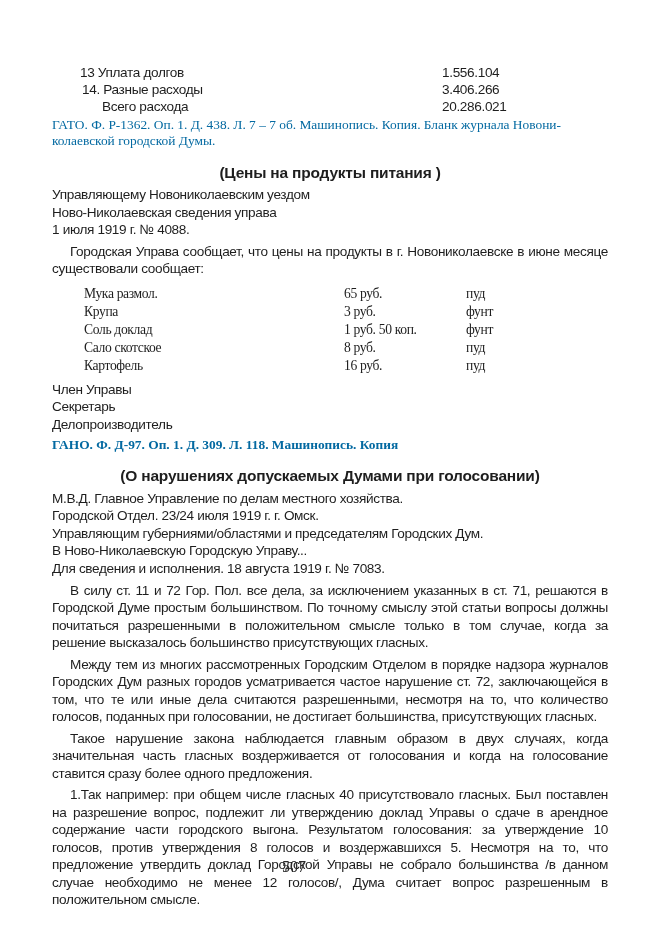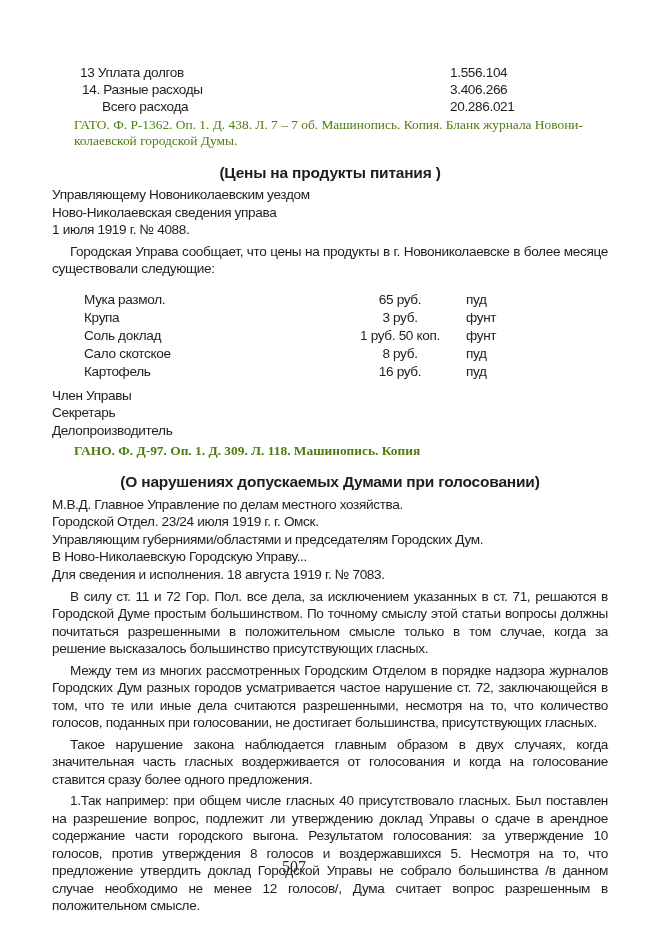--- a/index.html
+++ b/index.html
@@ -1,33 +1,33 @@
 <!DOCTYPE html>
 <html><head>
   <meta charset="utf-8">
   <style>
     html, body { margin: 0; padding: 0; background: #ffffff; }
     body { width: 656px; height: 931px; position: relative; overflow: hidden; color: #1e1e1e; }
     .page { position: absolute; left: 52px; top: 64px; width: 556px; }
     .sans { font-family: "Liberation Sans", sans-serif; font-size: 13.6px; letter-spacing: -0.35px; }
-    .serif { font-family: "Liberation Serif", serif; font-size: 13.4px; color: #4d7c0f; margin-left: 22px; }
+    .serif { font-family: "Liberation Serif", serif; font-size: 13.4px; color: #0369a1; }
     .row { display: flex; height: 17px; line-height: 17px; white-space: nowrap; }
     .exp-label { width: 390px; }
     .exp-label.i1 { padding-left: 28px; width: 362px; }
     .exp-label.i2 { padding-left: 30px; width: 360px; }
     .exp-label.i3 { padding-left: 50px; width: 340px; }
-    .exp-value { width: 56px; text-align: right; margin-left: 8px; }
+    .exp-value { width: 56px; text-align: right; }
     .cite { line-height: 16px; margin-top: 2px; }
     .heading { font-family: "Liberation Sans", sans-serif; font-weight: bold; font-size: 15.5px; letter-spacing: -0.2px; margin-top: 12px; height: 20px; line-height: 20px; text-align: center; }
     .line { line-height: 17.6px; white-space: nowrap; }
     .para { line-height: 17.5px; text-align: justify; text-indent: 18px; margin: 0; }
     .para-gap { margin-top: 4px; }
     .price-row { display: flex; height: 18px; line-height: 18px; white-space: nowrap; }
     .price-name { width: 260px; padding-left: 32px; }
-    .price-amount { width: 112px; text-align: center; }
+    .price-amount { width: 112px; text-align: left; }
     .price-unit { width: 60px; padding-left: 10px; }
     .page-number { position: absolute; left: 0; width: 588px; top: 858px; text-align: center; font-family: "Liberation Serif", serif; font-size: 16px; color: #2a2a2a; }
   </style>
 </head>
 <body>
 
 <div class="page">
 
   <div class="sans">
     <div class="row">
@@ -50,23 +50,23 @@
   </div>
 
   <div class="heading" style="margin-top:14px;">(Цены на продукты питания )</div>
 
   <div class="sans" style="margin-top:3px;">
     <div class="line">Управляющему Новониколаевским уездом</div>
     <div class="line">Ново-Николаевская сведения управа</div>
     <div class="line">1 июля 1919 г. № 4088.</div>
   </div>
 
-  <p class="sans para" style="margin-top:4px;">Городская Управа сообщает, что цены на продукты в г. Новониколаевске в более месяце существовали следующие:</p>
+  <p class="sans para" style="margin-top:4px;">Городская Управа сообщает, что цены на продукты в г. Новониколаевске в июне месяце существовали сообщает:</p>
 
-  <div class="sans" style="margin-top:13px;">
+  <div class="sans" style="margin-top:7px;font-family:Liberation Serif, serif;">
     <div class="price-row">
       <span class="price-name">Мука размол.</span>
       <span class="price-amount">65 руб.</span>
       <span class="price-unit">пуд</span>
     </div>
     <div class="price-row">
       <span class="price-name">Крупа</span>
       <span class="price-amount">3 руб.</span>
       <span class="price-unit">фунт</span>
     </div>

